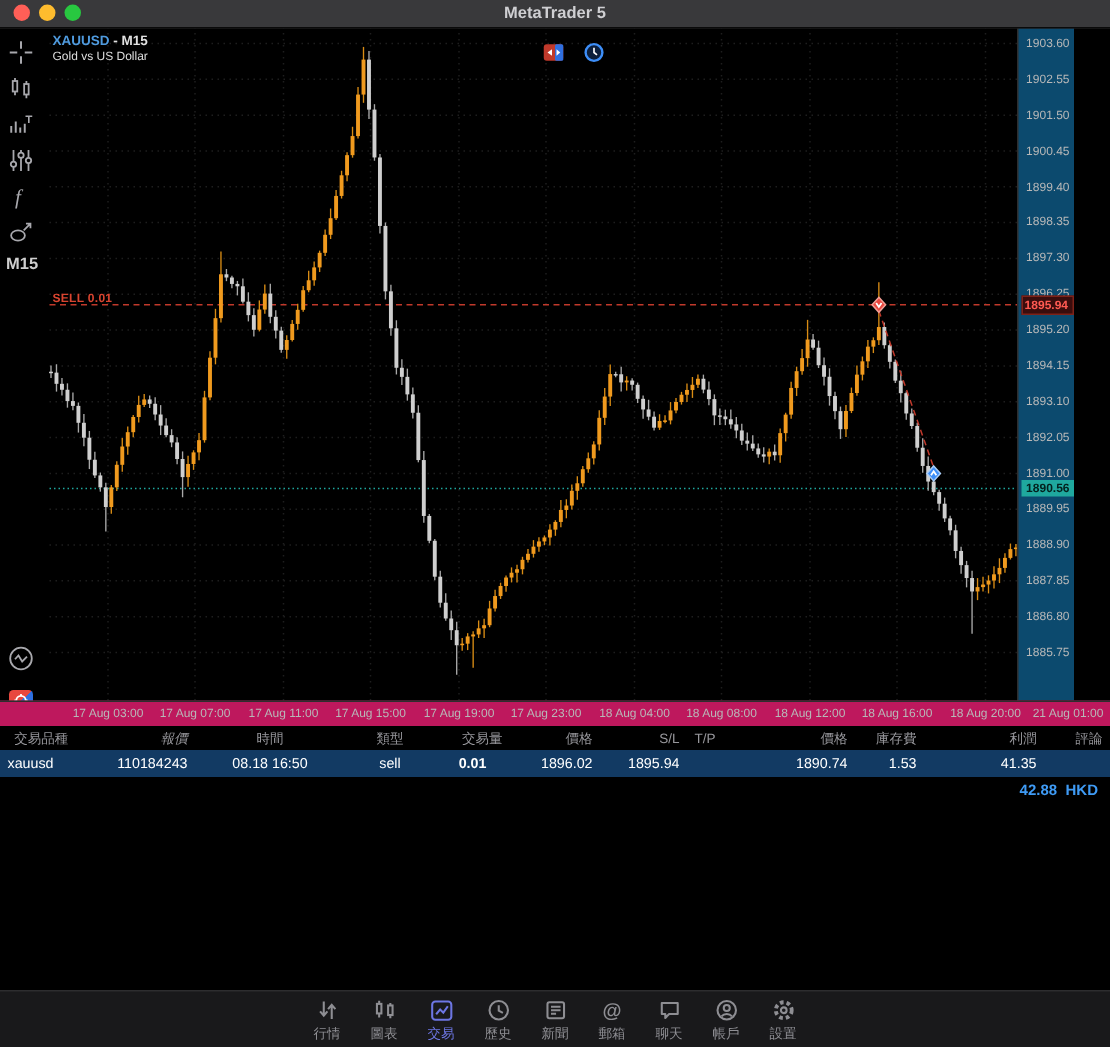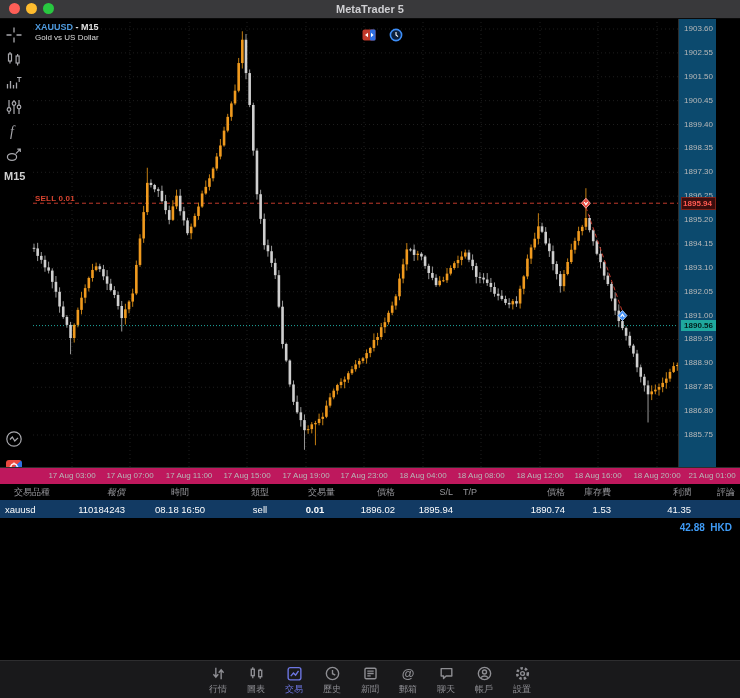--- a/index.html
+++ b/index.html
@@ -589,21 +589,21 @@
     <div class="ttick" style="left: 388px;">18 Aug 04:00</div>
     <div class="ttick" style="left: 446px;">18 Aug 08:00</div>
     <div class="ttick" style="left: 505px;">18 Aug 12:00</div>
     <div class="ttick" style="left: 563px;">18 Aug 16:00</div>
     <div class="ttick" style="left: 622px;">18 Aug 20:00</div>
     <div class="ttick" style="left: 677px;">21 Aug 01:00</div>
   </div>
 
 <div class="table-area">
   <div class="trow" id="pos-header">
-      <div class="cell" style="width: 55px; text-align: right;">交易品種</div>
+      <div class="cell" style="width: 55px; text-align: center;">交易品種</div>
       <div class="cell" style="width: 75px; text-align: right; font-style: italic;">報價</div>
       <div class="cell" style="width: 100px; text-align: center;">時間</div>
       <div class="cell" style="width: 60px; text-align: center;">類型</div>
       <div class="cell" style="width: 50px; text-align: right;">交易量</div>
       <div class="cell" style="width: 60px; text-align: right;">價格</div>
       <div class="cell" style="width: 58px; text-align: right;">S/L</div>
       <div class="cell" style="width: 54px; text-align: left;">T/P</div>
       <div class="cell" style="width: 58px; text-align: right;">價格</div>
       <div class="cell" style="width: 46px; text-align: right;">庫存費</div>
       <div class="cell" style="width: 80px; text-align: right;">利潤</div>

